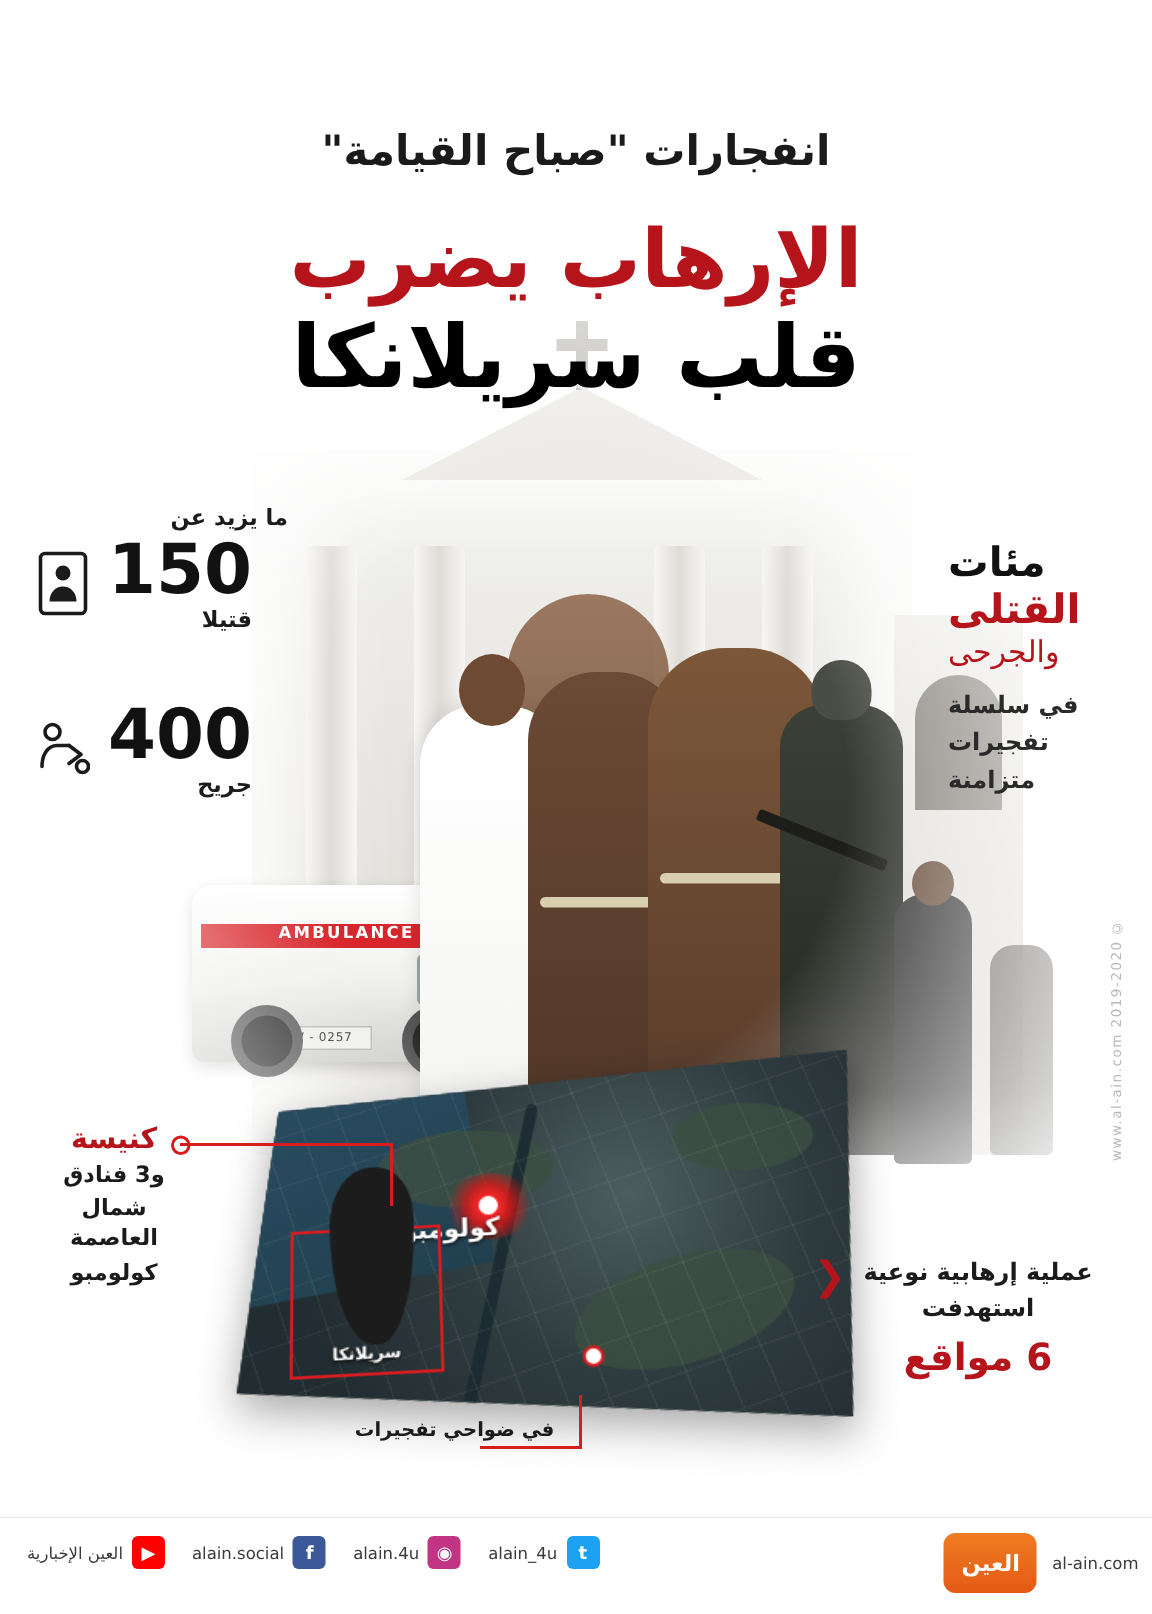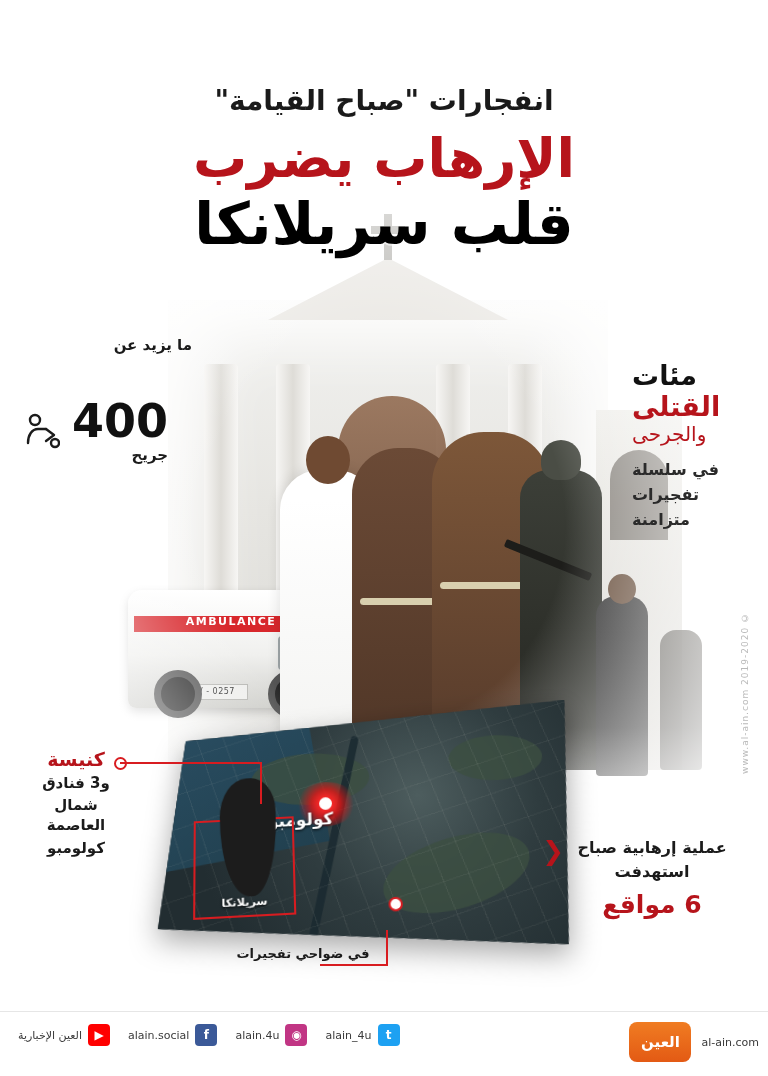--- a/index.html
+++ b/index.html
@@ -251,21 +251,21 @@
     text-align: center;
     z-index: 6;
   }
   .kicker {
     font-size: 28px;
     font-weight: bold;
     color: #1a1a1a;
     letter-spacing: 0;
   }
   .title-1 {
-    margin-top: 14px;
+    margin-top: 28px;
     font-size: 54px;
     font-weight: bold;
     color: #b6141b;
     line-height: 1.05;
     text-shadow: 0 2px 0 rgba(255,255,255,.6);
     text-align: center;
   }
   .title-2 {
     margin-top: 6px;
     font-size: 58px;
@@ -616,20 +616,33 @@
   <div class="headline">
     <div class="kicker">انفجارات "صباح القيامة"</div>
     <div class="title-1">الإرهاب يضرب</div>
     <div class="title-2">قلب سريلانكا</div>
   </div>
 
   <div class="stats-left">
 
     <div class="stat-block">
       <div class="stat-cap">ما يزيد عن</div>
+      <div class="stat-row">
+        <div class="icon-box">
+          <svg width="34" height="44" viewBox="0 0 34 44" aria-hidden="true">
+            <rect x="2" y="2" width="30" height="40" rx="3" fill="none" stroke="#1b1b1b" stroke-width="2.4"></rect>
+            <circle cx="17" cy="15" r="5" fill="#1b1b1b"></circle>
+            <path d="M8 34c0-6 4-10 9-10s9 4 9 10z" fill="#1b1b1b"></path>
+          </svg>
+        </div>
+        <div>
+          <div class="stat-num">150</div>
+          <div class="stat-unit">قتيلا</div>
+        </div>
+      </div>
     </div>
 
     <div class="stat-block">
       <div class="stat-row">
         <div class="icon-box">
           <svg width="36" height="36" viewBox="0 0 36 36" aria-hidden="true">
             <circle cx="11" cy="7" r="5" fill="none" stroke="#1b1b1b" stroke-width="2.4"></circle>
             <path d="M4 30c0-8 4-14 10-14h8" fill="none" stroke="#1b1b1b" stroke-width="2.4" stroke-linecap="round"></path>
             <path d="M22 16l8 6-8 6" fill="none" stroke="#1b1b1b" stroke-width="2.4" stroke-linejoin="round" stroke-linecap="round"></path>
             <circle cx="31" cy="30" r="4" fill="none" stroke="#1b1b1b" stroke-width="2.4"></circle>
@@ -688,21 +701,21 @@
 
   <div class="callout-line cl-v2"></div>
   <div class="callout-line cl-h2"></div>
 
   <div class="callout-bottom">
     <div class="cb-sub">في ضواحي تفجيرات</div>
   </div>
 
   <div class="chev">❮</div>
   <div class="right-block">
-    <div class="rb-1">عملية إرهابية صباح</div>
+    <div class="rb-1">عملية إرهابية نوعية</div>
     <div class="rb-1">استهدفت</div>
     <div class="rb-2">6 مواقع</div>
   </div>
 
   <div class="footer">
     <div class="social">
       <div class="soc">
         <span class="soc-badge tw">t</span>
         <span class="soc-label">alain_4u</span>
       </div>

